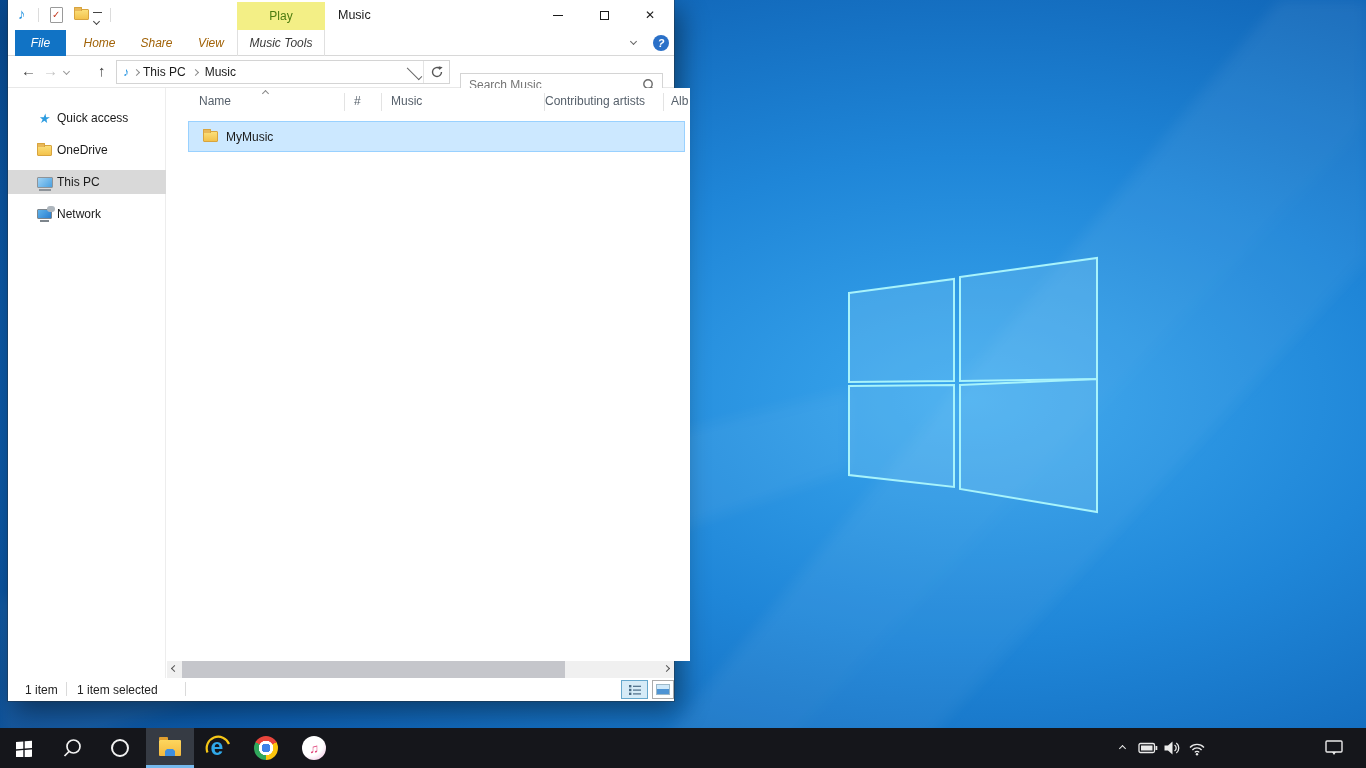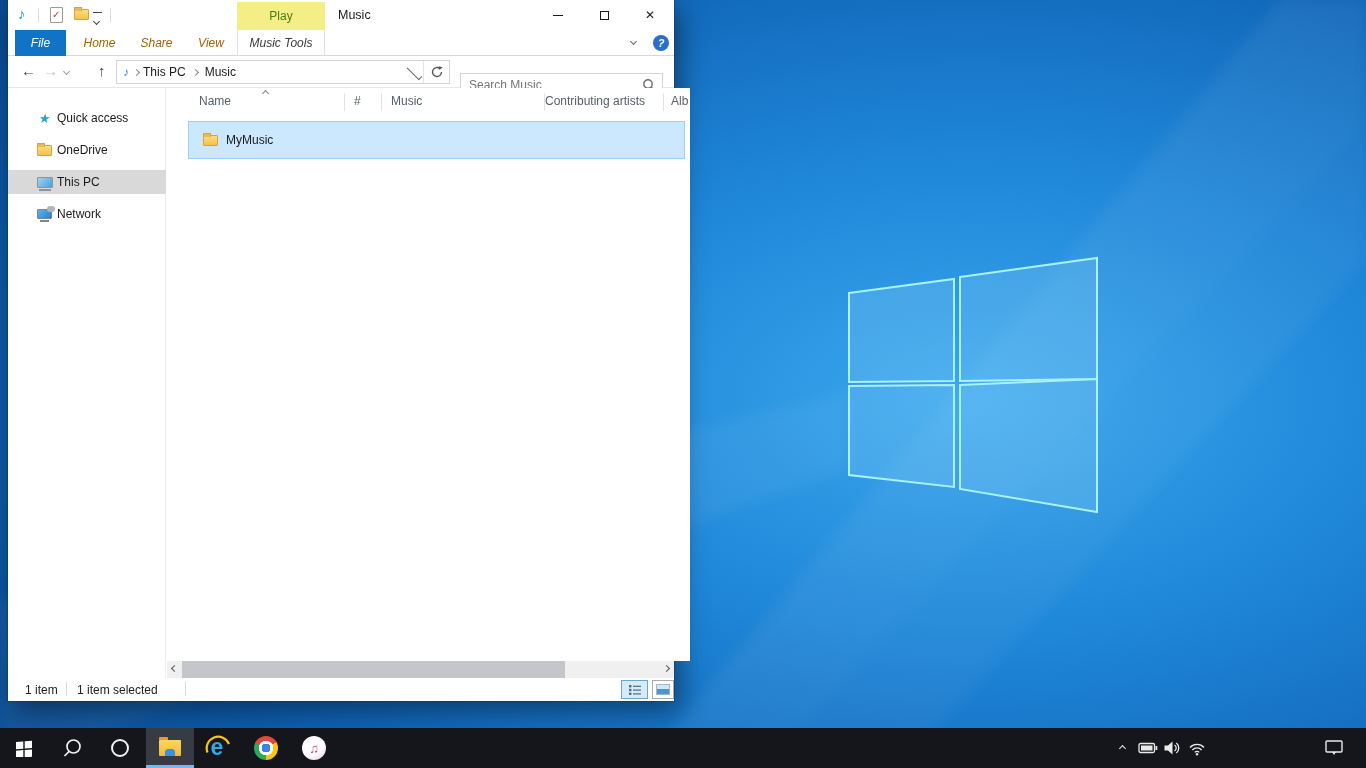--- a/index.html
+++ b/index.html
@@ -78,21 +78,21 @@
   .net-mon { width:15px; height:10px; border:1px solid #7d858c; border-radius:1px;
              background:linear-gradient(135deg,#5fb2ea,#2a7fd0); position:relative; }
   .net-mon::before { content:""; position:absolute; right:-4px; top:-4px; width:8px; height:6px;
                      background:#aeb6bd; border-radius:3px; }
   .net-mon::after { content:""; position:absolute; left:2px; right:2px; bottom:-3.5px; height:1.5px; background:#7d858c; }
 
   .content { position:absolute; left:159px; top:88px; width:507px; height:573px; background:#fff; overflow:hidden;margin-left:16px; }
   .colhead { position:absolute; top:6px; color:#56606b; white-space:nowrap; }
   .colsep { position:absolute; top:5px; width:1px; height:18px; background:#e3e3e3; }
   .sort-chev { position:absolute; left:80px; top:3px; color:#888; }
-  .file-row { position:absolute; left:5px; top:33px; width:497px; height:38px; background:#cce8ff;
+  .file-row { position:absolute; left:5px; top:33px; width:497px; height:31px; background:#cce8ff;
               border:1px solid #99d1ff; display:flex; align-items:center; }
   .file-row .folder { margin-left:14px; }
   .file-row .fname { margin-left:8px; }
 
   .hscroll { position:absolute; left:159px; top:661px; width:507px; height:17px; background:#f0f0f0; }
   .hthumb { position:absolute; left:15px; top:0; width:383px; height:17px; background:#c5c6cb; }
   .harrow { position:absolute; top:5px; color:#555; }
   .harrow.l { left:5px; } .harrow.r { right:5px; }
 
   .statusbar { position:absolute; left:0; top:678px; width:100%; height:23px; background:#fff; }

